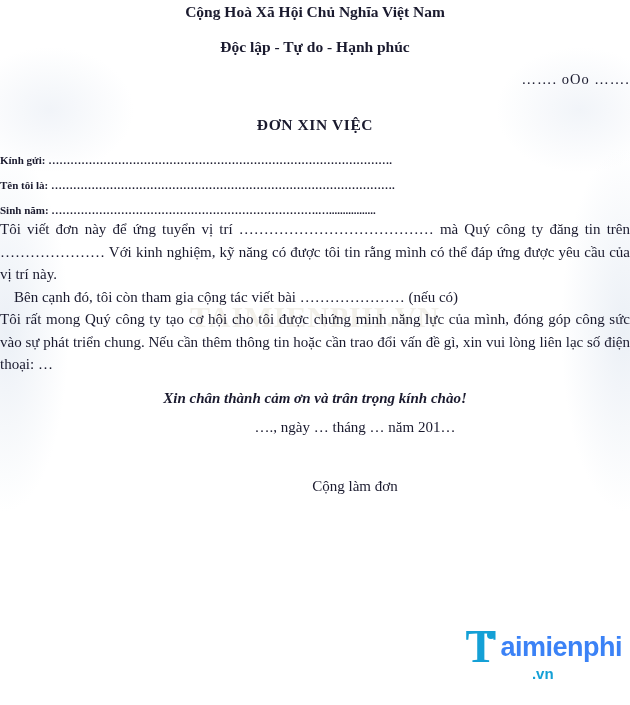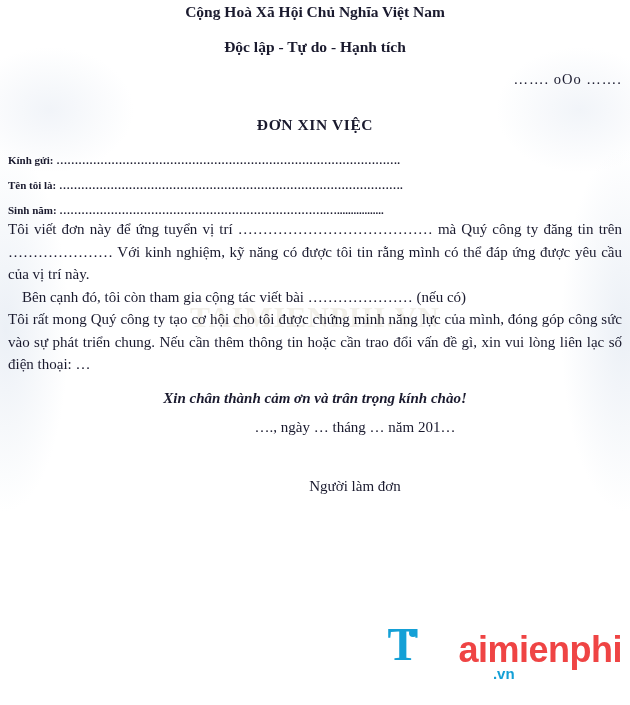--- a/index.html
+++ b/index.html
@@ -40,21 +40,21 @@
     color: rgba(195,185,160,0.22);
     letter-spacing: 1px;
     white-space: nowrap;
     pointer-events: none;
     z-index: 0;
   }
 
   .page {
     position: relative;
     z-index: 1;
-    padding: 0 8px;
+    padding: 0 0;
   }
 
   .hdr {
     text-align: center;
     font-size: 15.5px;
     font-weight: bold;
     line-height: 1.15;
   }
   .hdr-line1 { margin-top: 3px; }
   .hdr-line2 { margin-top: 17px; }
@@ -150,46 +150,45 @@
   .logo-mark .dot {
     position: absolute;
     width: 8px;
     height: 8px;
     border-radius: 50%;
     background: #14a0d6;
     left: 22px;
     top: 1px;
   }
   .logo-text {
-    font-size: 36px;
-    font-weight: bold;
-    color: #ef4444;
+    font-size: 27px;
+    font-weight: bold;
+    color: #3b82f6;
     letter-spacing: -0.5px;
     margin-top: 4px;
-    margin-left: 36px;
   }
   .logo-tld {
     font-size: 15px;
     font-weight: bold;
     color: #14a0d6;
     text-align: center;
     margin-top: -2px;
     margin-right: 2px;
   }
 </style>
 </head>
 <body>
 
 <div class="bg-wash"></div>
 <div class="wm-center">TAIMIENPHI.VN</div>
 
 <div class="page">
 
   <div class="hdr hdr-line1">Cộng Hoà Xã Hội Chủ Nghĩa Việt Nam</div>
-  <div class="hdr hdr-line2">Độc lập - Tự do - Hạnh tích</div>
+  <div class="hdr hdr-line2">Độc lập - Tự do - Hạnh phúc</div>
   <div class="hdr-dots">……. oOo …….</div>
 
   <div class="doc-title">ĐƠN XIN VIỆC</div>
 
   <div class="field-block">
     <div class="field field-first">
       <span>Kính gửi:</span>
       <span>………………………………………………………………………………….</span>
     </div>
     <div class="field">
@@ -201,21 +200,21 @@
       <span>……………………………………………………………….….................</span>
     </div>
   </div>
 
   <p class="para mt16">Tôi viết đơn này để ứng tuyển vị trí ………………………………… mà Quý công ty đăng tin trên ………………… Với kinh nghiệm, kỹ năng có được tôi tin rằng mình có thể đáp ứng được yêu cầu của vị trí này.</p>
   <p class="para mt14 indent">Bên cạnh đó, tôi còn tham gia cộng tác viết bài ………………… (nếu có)</p>
   <p class="para mt12">Tôi rất mong Quý công ty tạo cơ hội cho tôi được chứng minh năng lực của mình, đóng góp công sức vào sự phát triển chung. Nếu cần thêm thông tin hoặc cần trao đổi vấn đề gì, xin vui lòng liên lạc số điện thoại: …</p>
 
   <div class="closing">Xin chân thành cảm ơn và trân trọng kính chào!</div>
   <div class="date-line">…., ngày … tháng … năm 201…</div>
-  <div class="signer">Người làm đơn</div>
+  <div class="signer">Cộng làm đơn</div>
 
 </div>
 
 <div class="logo">
   <div class="logo-row">
     <span class="logo-mark">
       <span class="t-glyph">T</span>
       <span class="dot"></span>
     </span>
     <span class="logo-text">aimienphi</span>

